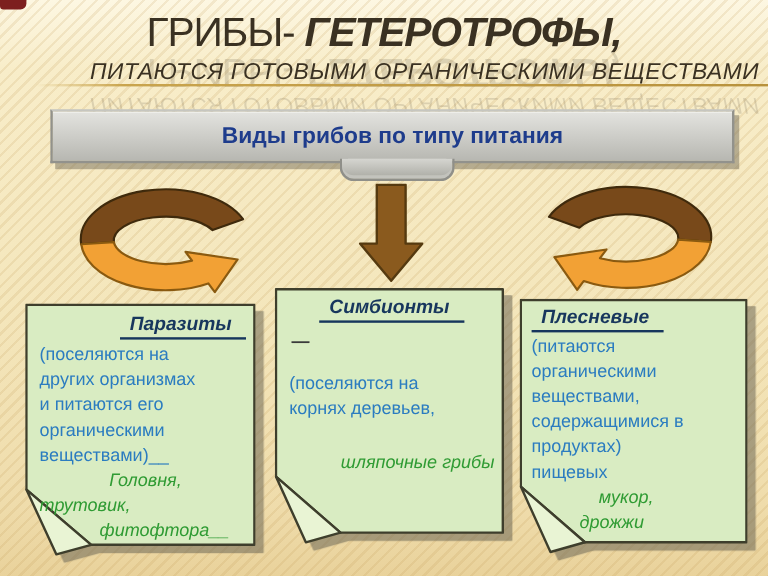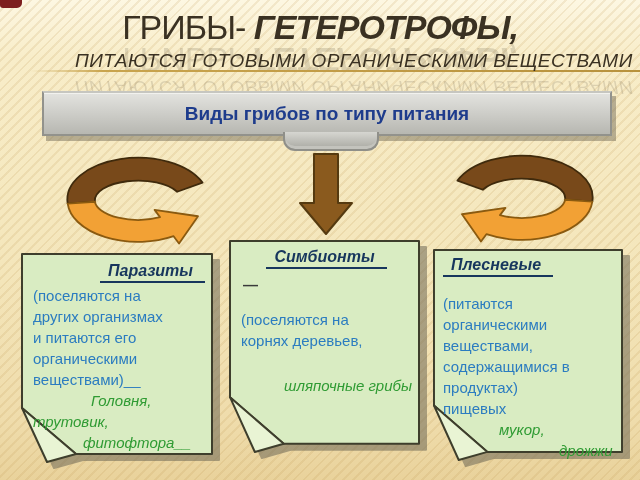--- a/index.html
+++ b/index.html
@@ -53,28 +53,28 @@
   .dash-line{font-size:15px;font-weight:700;line-height:20px;color:#3a3a3a;}
   .hl-purple{color:var(--highlight_purple,#7030a0);font-style:italic;}
   .note0{left:21px;top:253px;width:192px;height:212px;}
   .note1{left:229px;top:240px;width:191px;height:215px;}
   .note2{left:433px;top:249px;width:190px;height:214px;}
   .note0 .content{padding:9px 8px 0 12px;}
   .note1 .content{padding:8px 8px 0 12px;}
   .note2 .content{padding:7px 8px 0 10px;}
   .note0 .note-title{text-align:right;margin-bottom:2px;font-style:italic;}
   .note1 .note-title{text-align:center;margin-bottom:0;}
-  .note2 .note-title{margin-bottom:16px;}
+  .note2 .note-title{margin-bottom:1px;}
   .note0 .ex-0{margin-left:58px;}
   .note0 .ex-1{margin-left:0px;}
   .note0 .ex-2{margin-left:50px;}
   .note1 .dash-line{margin:6px 0 14px 2px;}
   .note1 .ex-0{margin-left:8px;margin-top:24px;text-align:right;}
   .note2 .ex-0{margin-left:56px;}
-  .note2 .ex-1{margin-left:116px;}
+  .note2 .ex-1{margin-left:40px;}
 </style>
 </head>
 <body>
 
 <div class="slide">
 
   <div class="corner-tab"></div>
 
   <div class="title-row title-reflection">
     <span class="title-normal">ГРИБЫ-</span><span class="title-em"> ГЕТЕРОТРОФЫ,</span>

